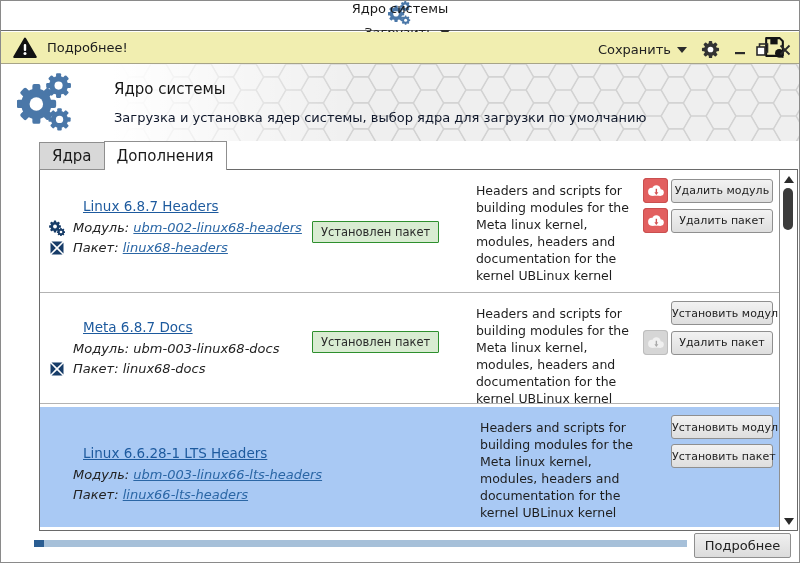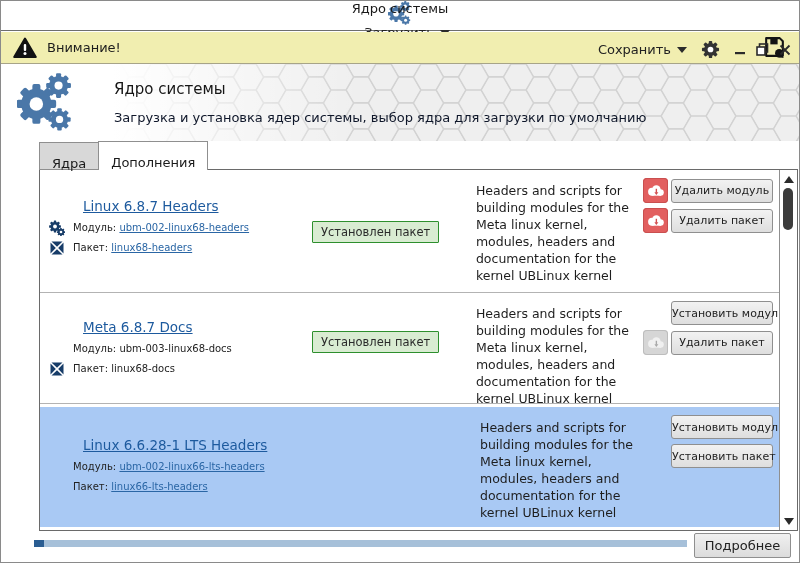--- a/index.html
+++ b/index.html
@@ -26,43 +26,43 @@
   
   .header{position:absolute;top:63px;left:0;right:0;height:77px;background:#fff;overflow:hidden;}
   .hexbg{position:absolute;inset:0;}
   .hexfade{position:absolute;inset:0;background:linear-gradient(90deg,#fff 0%,#fff 14%,rgba(255,255,255,0) 45%);}
   .header .biggears{position:absolute;left:16px;top:9px;width:58px;height:58px;}
   .header .htitle{position:absolute;left:113px;top:16px;font-size:15px;color:#161616;}
   .header .hsub{position:absolute;left:113px;top:46px;font-size:13px;color:#0f172a;}
 
   
   .tabs{position:absolute;top:140px;left:38px;display:flex;align-items:flex-end;z-index:3;}
-  .tab{height:28px;line-height:27px;padding:7px 12px;font-size:13px;color:#1a1a1a;
+  .tab{height:28px;line-height:27px;padding:0 12px;font-size:15px;color:#1a1a1a;
     background:#d8d8d8;border:1px solid #8f8f8f;margin-right:-1px;}
   .tab.active{background:#fff;height:29px;line-height:28px;border-bottom:none;position:relative;z-index:4;}
 
   
   .listframe{position:absolute;top:168px;left:38px;width:759px;height:362px;background:#fff;border:1px solid #6a6a6a;}
   .listbody{position:absolute;top:0;bottom:0;left:0;right:18px;overflow:hidden;}
   .scrollbar{position:absolute;top:0;bottom:0;right:0;width:18px;background:#fff;border-left:1px solid #8f8f8f;}
   .sb-up,.sb-down{position:absolute;left:0;right:0;height:14px;display:flex;align-items:center;justify-content:center;}
   .sb-up{top:2px;} .sb-down{bottom:2px;}
   .tri-up{width:0;height:0;border-left:5px solid transparent;border-right:5px solid transparent;border-bottom:7px solid #2b2b2b;}
   .tri-down{width:0;height:0;border-left:5px solid transparent;border-right:5px solid transparent;border-top:7px solid #2b2b2b;}
   .sb-thumb{position:absolute;left:3px;width:10px;top:18px;height:42px;background:#3c3c3c;border-radius:5px;}
 
   
   .row{display:flex;width:100%;border-bottom:1px solid #b3b3b3;background:#fff;}
   .row.r1{height:123px;} .row.r2{height:111px;} .row.r3{height:126px;border-bottom:3px solid #fff;}
   .row.selected{background:#a9c9f4;border-top:3px solid #fff;}
   .col-main{width:268px;position:relative;padding:26px 0 0 33px;}
   .row.r2 .col-main{padding-top:24px;}
-  .row.r3 .col-main{padding-top:28px;}
+  .row.r3 .col-main{padding-top:28px;margin-top:8px;}
   .kernel-title{display:inline-block;margin-left:10px;font-size:13.5px;font-weight:normal;color:#1d5a9e;text-decoration:underline;margin-bottom:4px;}
-  .kv-line{position:relative;font-size:10px;color:#222;line-height:20px;white-space:nowrap;}
+  .kv-line{position:relative;font-size:13px;font-style:italic;color:#222;line-height:20px;white-space:nowrap;}
   .kv-line .mini-icon{position:absolute;left:-24px;top:2px;width:16px;height:16px;}
   .kv-val-link{color:#2a66a5;text-decoration:underline;}
   .kv-val-plain{color:#222;}
   .col-badges{width:132px;padding:32px 0 0 8px;}
   .row.r2 .col-badges{padding-top:38px;}
   .badge{display:inline-block;padding:3px 8px;margin-bottom:6px;font-size:11.5px;color:#2a2a2a;
     background:#d9ecd2;border:1px solid #2d8f2d;border-radius:1px;white-space:nowrap;}
   .col-desc{width:210px;padding:12px 0 0 40px;font-size:12.5px;line-height:17px;color:#1e1e1e;}
   .col-actions{flex:1;padding:8px 6px 0 0;}
   .action-line{display:flex;justify-content:flex-end;align-items:center;gap:3px;margin-bottom:5px;}
@@ -147,21 +147,21 @@
       </div>
     </div>
   </div>
 
   <div class="warnbar">
     <svg width="24" height="22" viewBox="0 0 24 22">
       <path d="M12 1.5 L22.8 20 H1.2 Z" fill="#121212" stroke="#121212" stroke-width="2" stroke-linejoin="round"></path>
       <rect x="10.8" y="7" width="2.4" height="7" rx="1.1" fill="#fff"></rect>
       <circle cx="12" cy="16.6" r="1.5" fill="#fff"></circle>
     </svg>
-    <span class="wtext">Внимание!</span>
+    <span class="wtext">Подробнее!</span>
     <span class="spacer"></span>
     <svg width="25" height="25" viewBox="0 0 24 24">
       <path d="M4 3 h13 l3 3 v14 h-16 z" fill="none" stroke="#141414" stroke-width="2" stroke-linejoin="round"></path>
       <rect x="8" y="3" width="7" height="6" fill="#141414"></rect>
       <circle cx="16.5" cy="17.5" r="4" fill="#141414"></circle>
       <path d="M14 21 l7 1 -2.5 -3" fill="#141414"></path>
     </svg>
   </div>
 
   <div class="header">
@@ -340,21 +340,21 @@
             <button class="act-btn">Удалить пакет</button>
           </div>
         </div>
       </div>
 
       <div class="row r3 selected">
         <div class="col-main">
           <a class="kernel-title">Linux 6.6.28-1 LTS Headers</a>
           <div class="kv-line">
             <span>Модуль:</span>
-            <a class="kv-val-link">ubm-002-linux66-lts-headers</a>
+            <a class="kv-val-link">ubm-003-linux66-lts-headers</a>
           </div>
           <div class="kv-line">
             <span>Пакет:</span>
             <a class="kv-val-link">linux66-lts-headers</a>
           </div>
         </div>
         <div class="col-badges"></div>
         <div class="col-desc">Headers and scripts for building modules for the Meta linux kernel, modules, headers and documentation for the kernel UBLinux kernel</div>
         <div class="col-actions">
           <div class="action-line">

